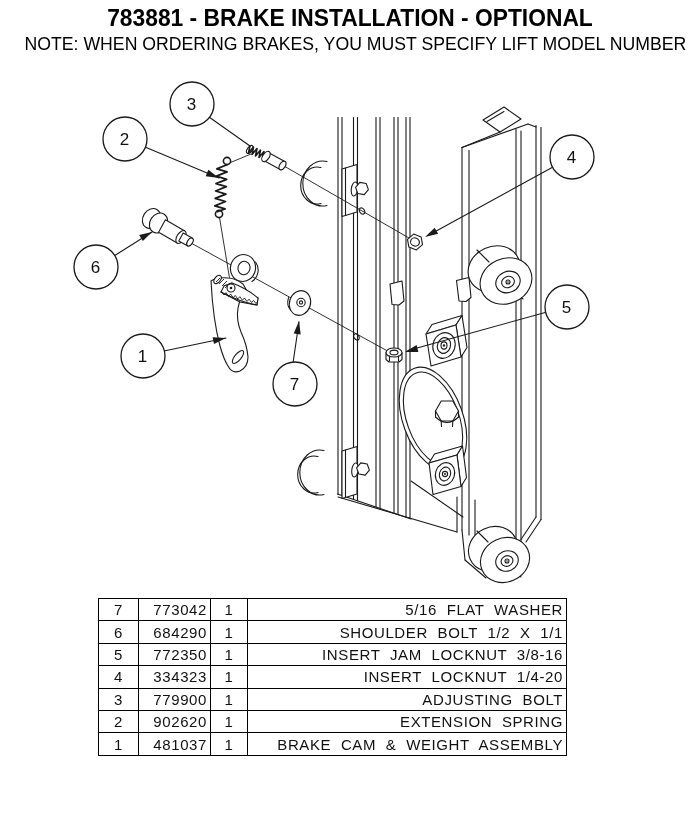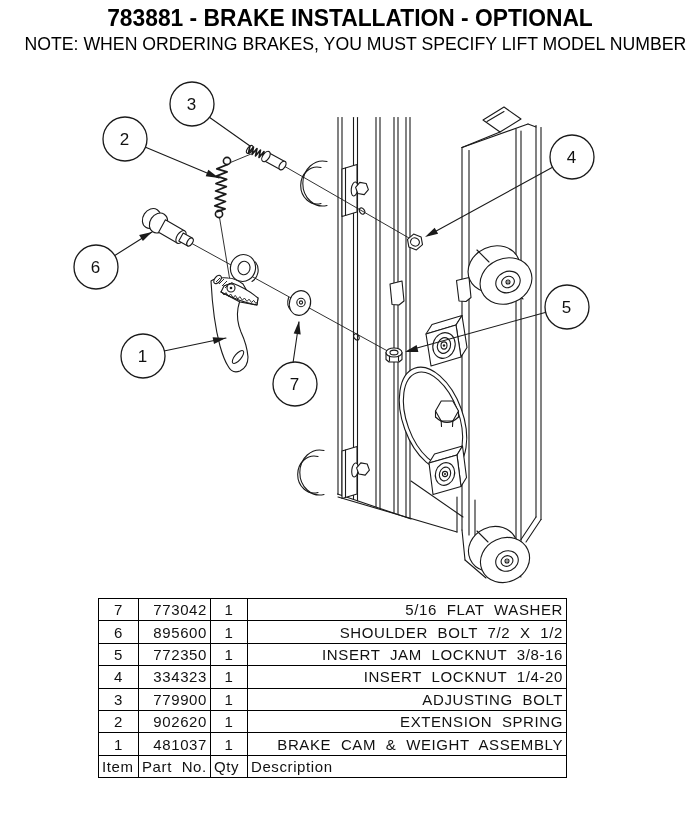--- a/index.html
+++ b/index.html
@@ -273,23 +273,23 @@
     </colgroup>
   <tbody>
       <tr>
         <td class="c-item">7</td>
         <td class="c-part">773042</td>
         <td class="c-qty">1</td>
         <td class="c-desc">5/16 FLAT WASHER</td>
       </tr>
       <tr>
         <td class="c-item">6</td>
-        <td class="c-part">895600</td>
-        <td class="c-qty">1</td>
-        <td class="c-desc">SHOULDER BOLT 7/2 X 1/2</td>
+        <td class="c-part">684290</td>
+        <td class="c-qty">1</td>
+        <td class="c-desc">SHOULDER BOLT 1/2 X 1/1</td>
       </tr>
       <tr>
         <td class="c-item">5</td>
         <td class="c-part">772350</td>
         <td class="c-qty">1</td>
         <td class="c-desc">INSERT JAM LOCKNUT 3/8-16</td>
       </tr>
       <tr>
         <td class="c-item">4</td>
         <td class="c-part">334323</td>
@@ -309,20 +309,14 @@
         <td class="c-desc">EXTENSION SPRING</td>
       </tr>
       <tr>
         <td class="c-item">1</td>
         <td class="c-part">481037</td>
         <td class="c-qty">1</td>
         <td class="c-desc">BRAKE CAM &amp; WEIGHT ASSEMBLY</td>
       </tr>
     </tbody>
   <tbody>
-    <tr>
-      <th class="h-item">Item</th>
-      <th>Part No.</th>
-      <th>Qty</th>
-      <th>Description</th>
-    </tr>
   </tbody>
 </table>
 
 </body></html>

